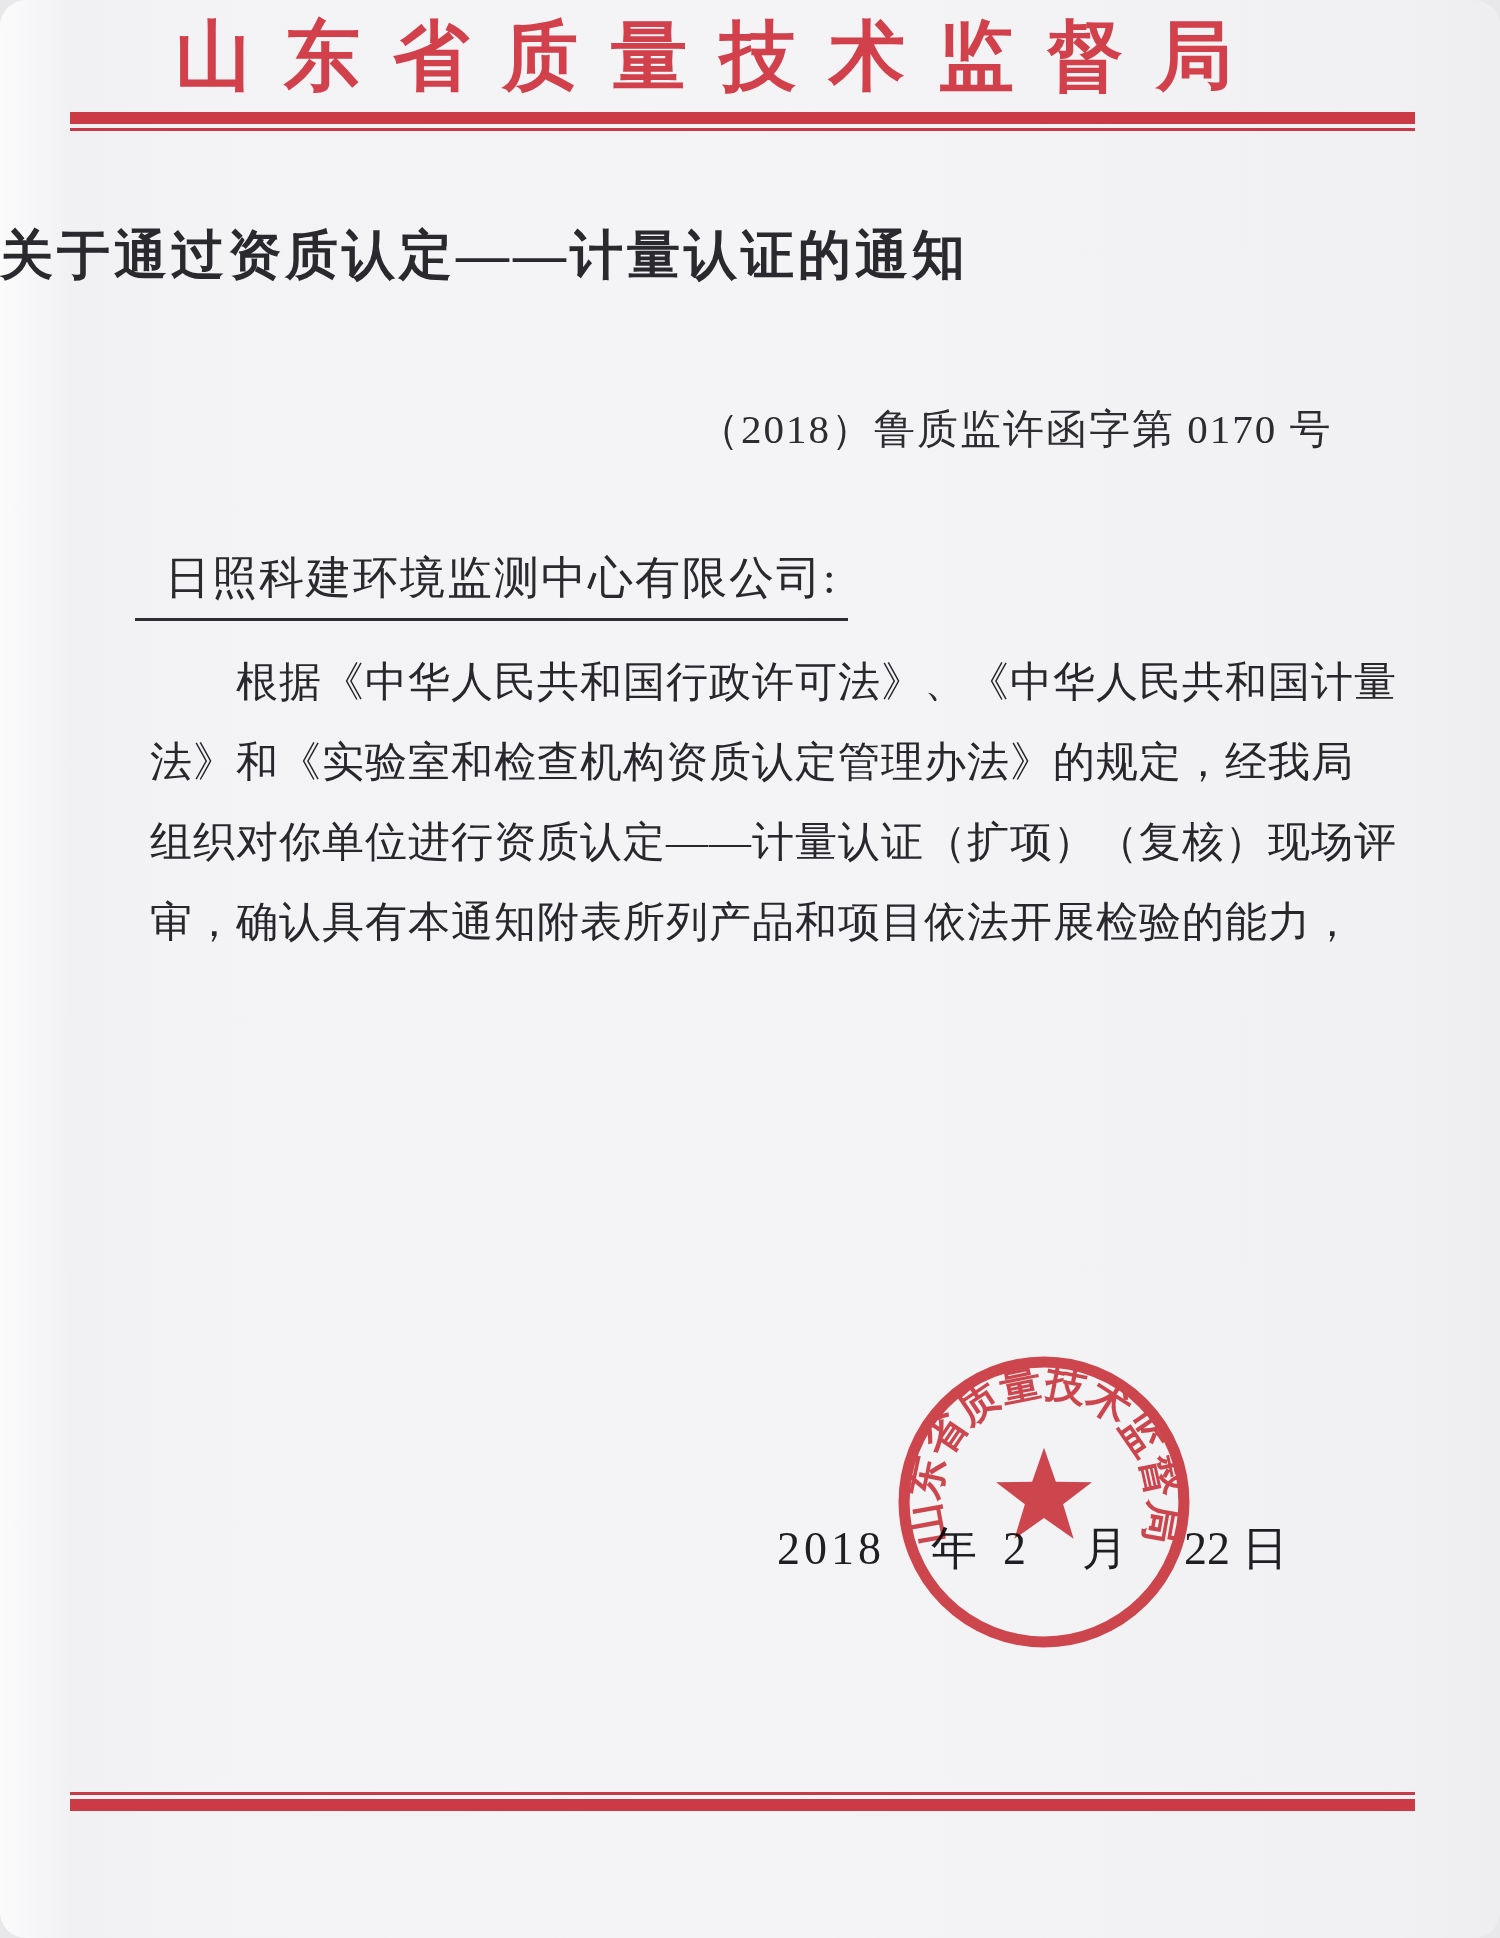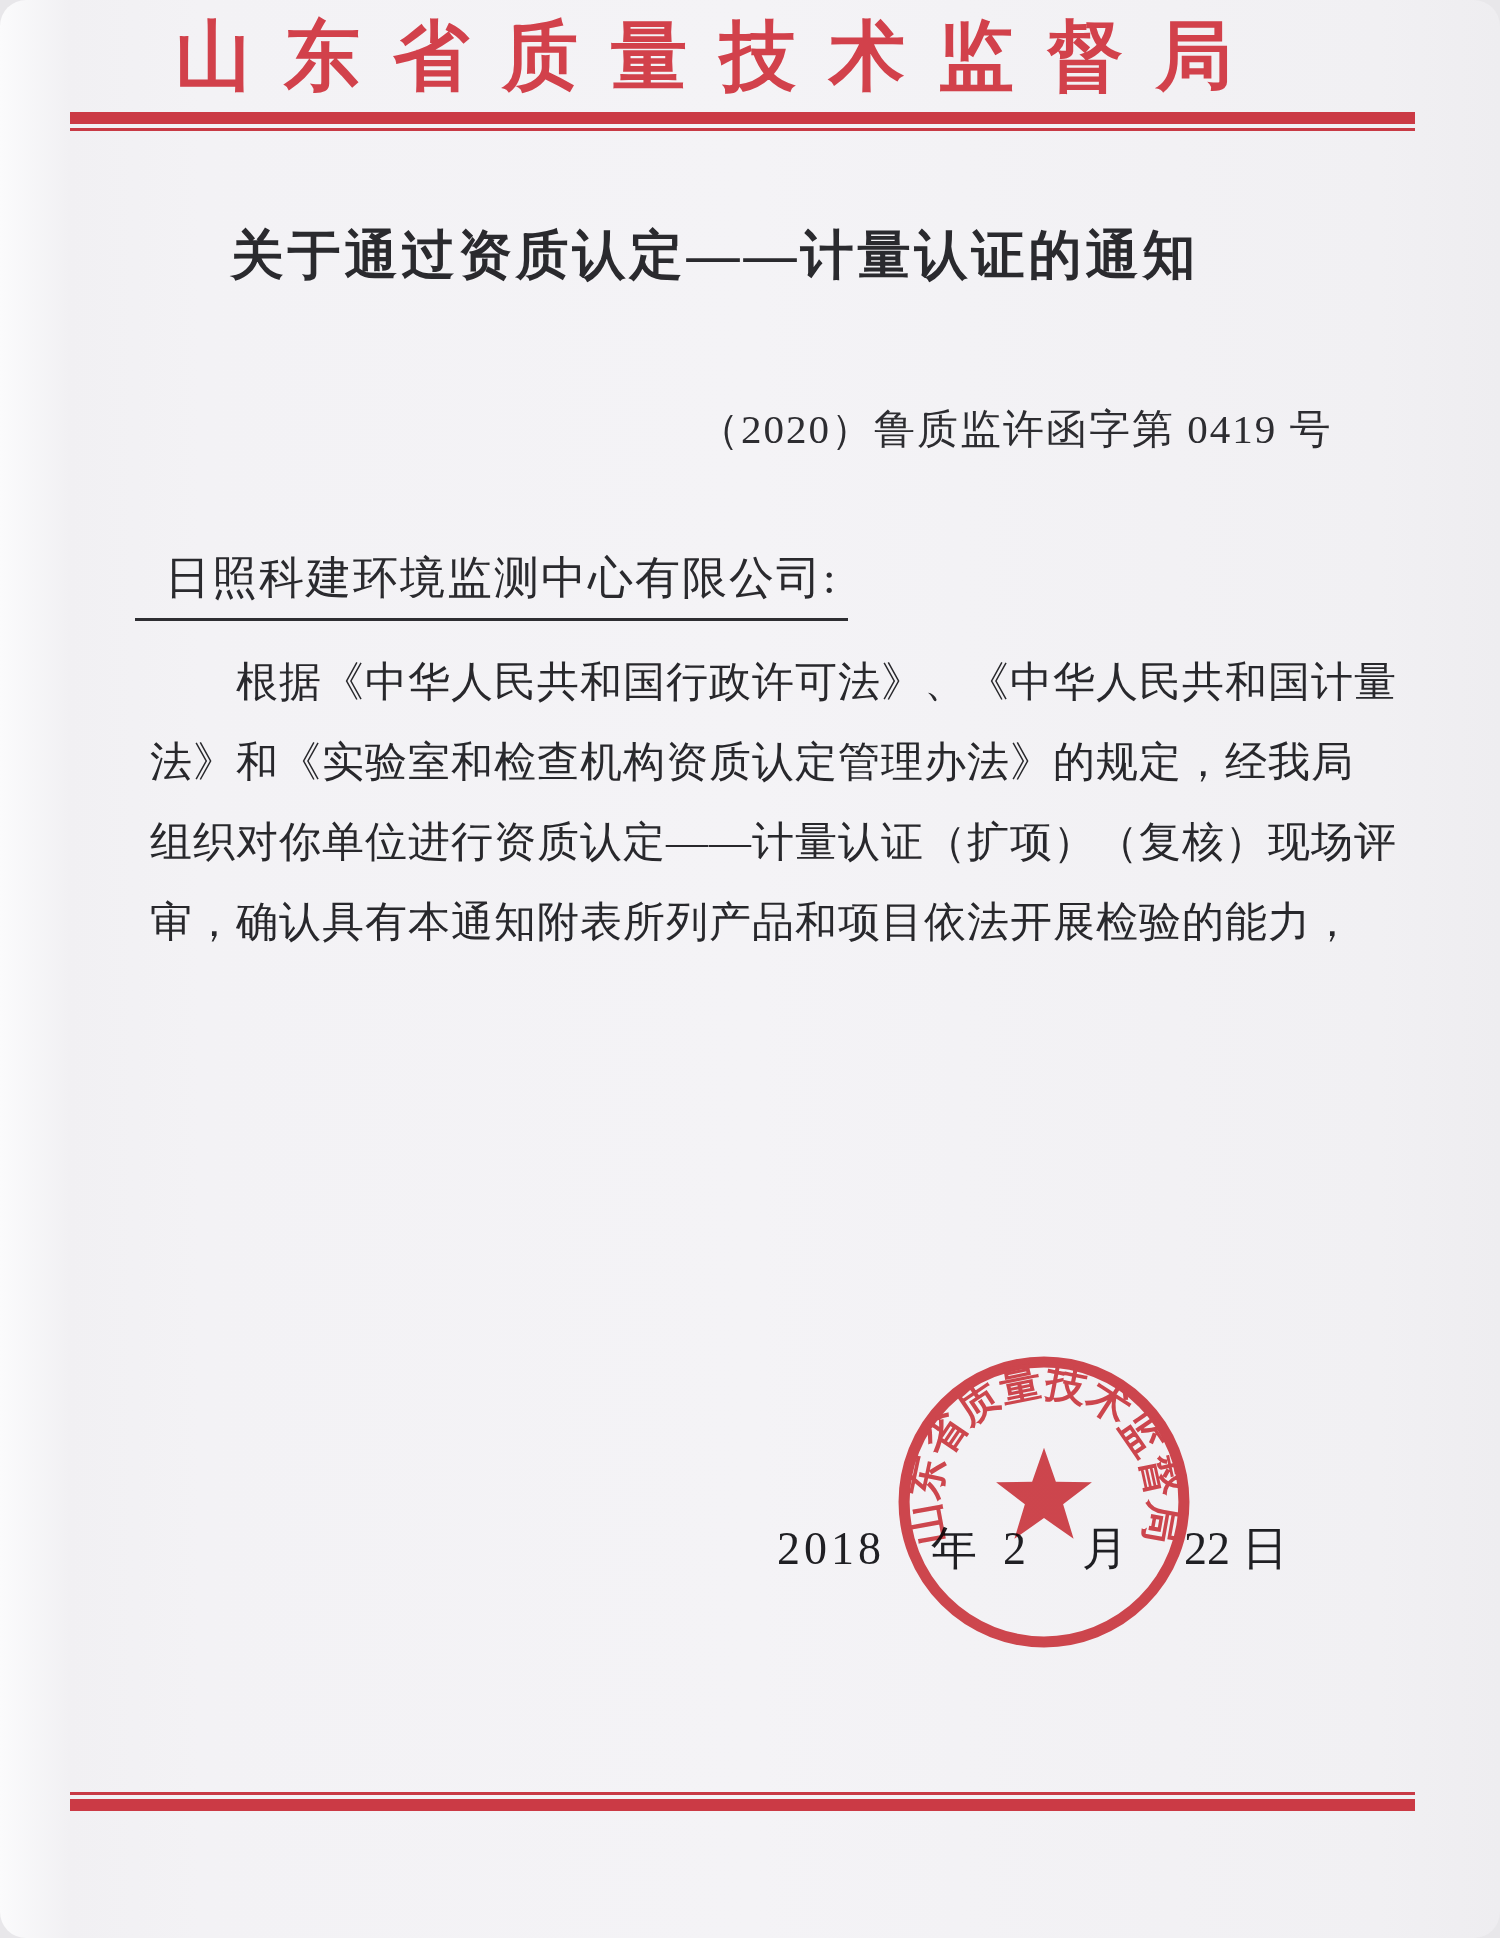--- a/index.html
+++ b/index.html
@@ -31,21 +31,21 @@
   .rule{position:absolute;left:70px;width:1345px;}
   .rule .bar-thick{height:12px;background:#cb3a45;}
   .rule .bar-gap{height:4px;}
   .rule .bar-thin{height:3px;background:#c83a45;}
   .rule-top{top:112px;}
   .rule-bottom{top:1792px;}
   
   .doc-title{
     position:absolute;
     top:220px;left:0;right:70px;
-    text-align:center;
+    text-align:left;
     font-size:53px;
     font-weight:bold;
     letter-spacing:4px;
     color:#2a2a2e;
     white-space:nowrap;
   }
   .doc-number{
     position:absolute;
     top:402px;left:698px;
     font-size:41px;
@@ -118,21 +118,21 @@
   <div class="agency">山东省质量技术监督局</div>
 
   <div class="rule rule-top">
     <div class="bar-thick"></div>
     <div class="bar-gap"></div>
     <div class="bar-thin"></div>
   </div>
 
   <div class="doc-title">关于通过资质认定——计量认证的通知</div>
 
-  <div class="doc-number">（2020）鲁质监许函字第  0419 号</div>
+  <div class="doc-number">（2018）鲁质监许函字第  0170 号</div>
 
   <div class="addressee">日照科建环境监测中心有限公司:</div>
 
   <div class="body-text">
     <div class="body-line indent">根据《中华人民共和国行政许可法》、《中华人民共和国计量</div>
     <div class="body-line">法》和《实验室和检查机构资质认定管理办法》的规定，经我局</div>
     <div class="body-line">组织对你单位进行资质认定——计量认证（扩项）（复核）现场评</div>
     <div class="body-line">审，确认具有本通知附表所列产品和项目依法开展检验的能力，</div>
   </div>
 

